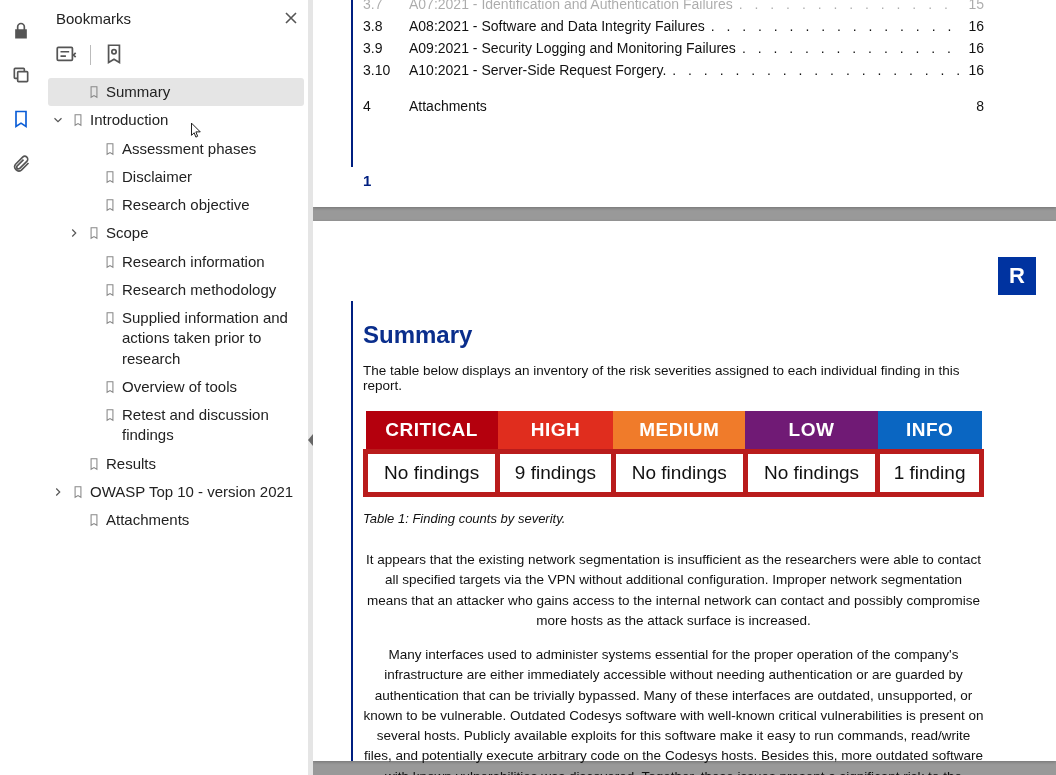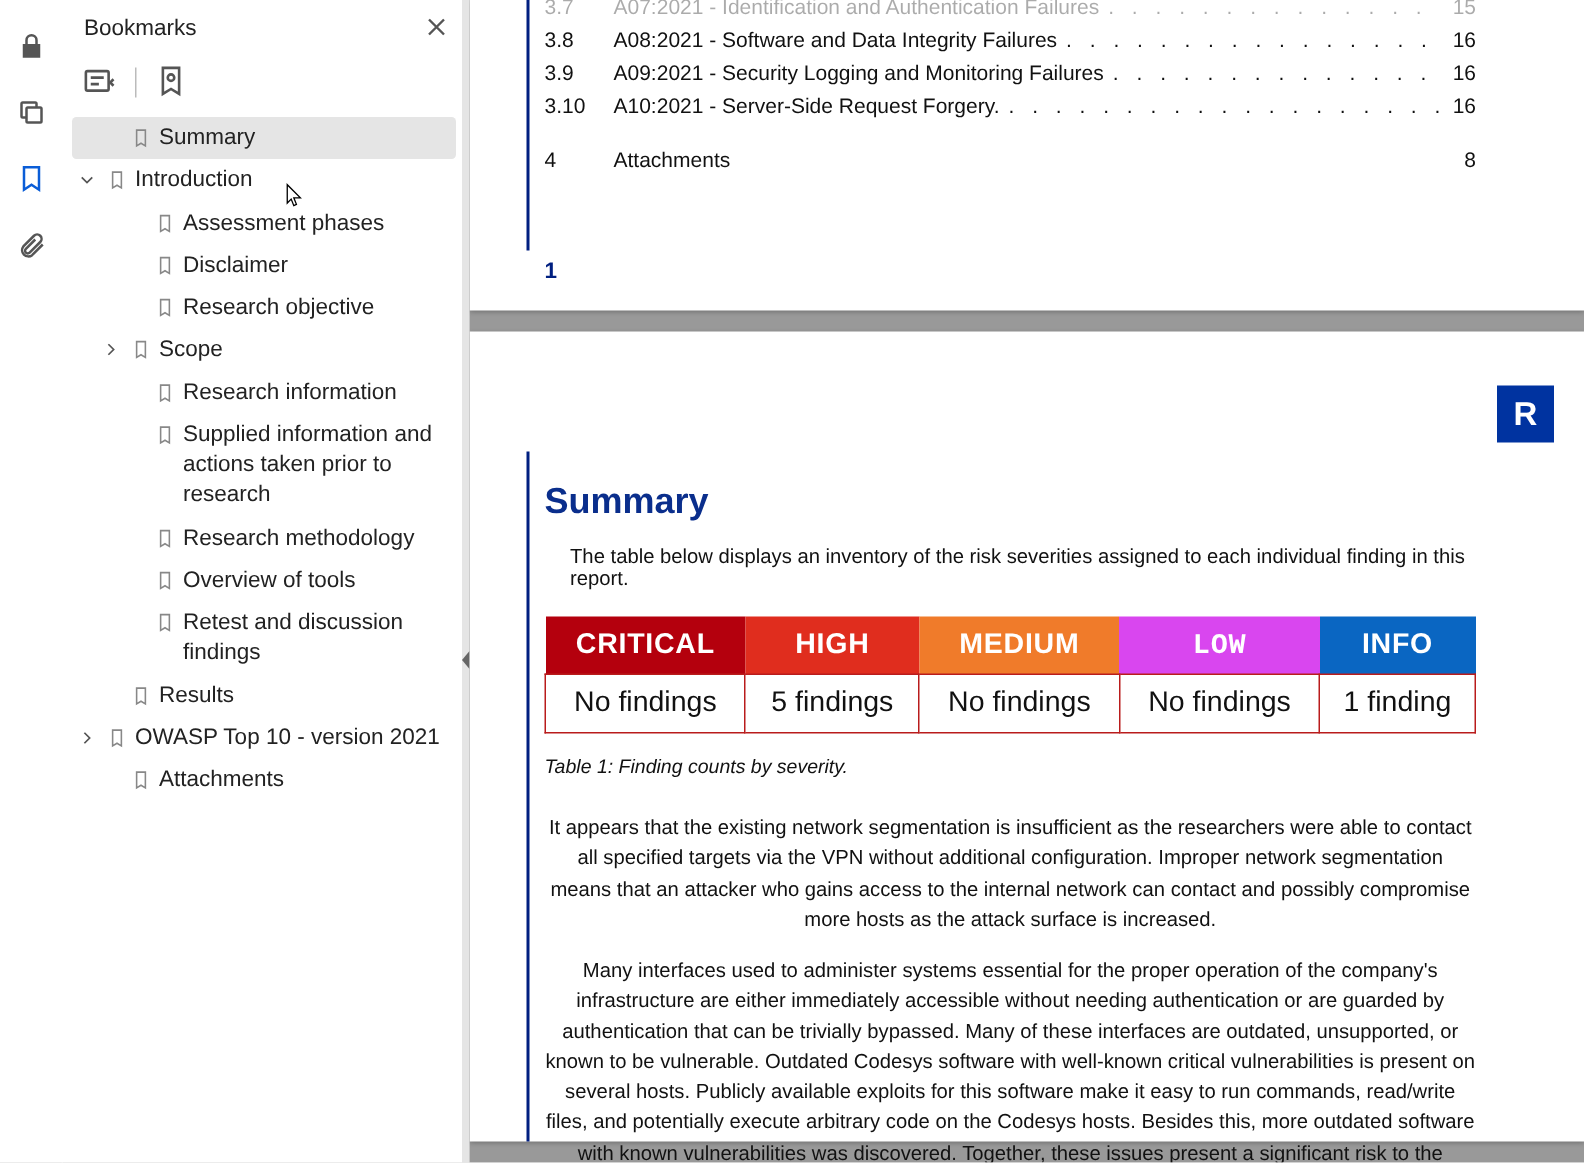--- a/index.html
+++ b/index.html
@@ -48,25 +48,25 @@
   .tocrow .t { flex:0 0 auto; }
   .tocrow .dots { flex:1; border-bottom:0; letter-spacing:4px; color:#111; overflow:hidden; white-space:nowrap; padding:0 6px; }
   .tocrow .pg { width:24px; text-align:right; }
   .pnum { position:absolute; left:50px; bottom:18px; color:#001f80; font-weight:700; font-size:15px; }
 
   
   .badge-r { position:absolute; right:20px; top:36px; width:38px; height:38px; background:#0033a0; color:#fff; font-weight:900; font-size:22px; display:flex; align-items:center; justify-content:center; font-family:Arial,sans-serif; }
   .lineblue2 { position:absolute; left:38px; top:80px; bottom:0; width:2px; background:#001f80; }
   .content2 { position:absolute; left:50px; right:72px; top:100px; }
   .h-summary { color:#0a2e8c; font-size:24px; font-weight:700; margin:0 0 14px 0; }
-  .subtext { font-size:13.5px; margin-bottom:18px;margin-left:17px; }
+  .subtext { font-size:13.5px; margin-bottom:18px; }
   table.sev { width:100%; border-collapse:collapse; margin-bottom:14px; font-size:19px;margin-top:12px; }
   table.sev th { color:#fff; font-weight:600; padding:8px 4px; text-align:center; letter-spacing:.5px; }
-  .sev .c1{background:#b4000d;} .sev .c2{background:#e02d1e;} .sev .c3{background:linear-gradient(#f07b2a,#f07b2a);} .sev .c4{background:#d946ef;font-family:Liberation Mono, monospace;} .sev .c5{background:#0a66c2;}
-  table.sev td { border:1px solid #b91c1c; padding:8px 4px; text-align:center; }
+  .sev .c1{background:#b4000d;} .sev .c2{background:#e02d1e;} .sev .c3{background:linear-gradient(#f07b2a,#f07b2a);} .sev .c4{background:#701a75;} .sev .c5{background:#0a66c2;}
+  table.sev td { border:5px solid #b91c1c; padding:8px 4px; text-align:center; }
   .tcap { font-style:italic; font-size:13px; margin-bottom:24px; }
   .para { font-size:13.5px; line-height:1.5; margin-bottom:14px;text-align:center; }
 
   .cursor-fake { position:absolute; left:188px; top:122px; width:14px; height:18px; pointer-events:none; }
   .cursor-fake svg{width:14px;height:18px;}
 </style>
 </head>
 <body>
 
 <div class="app">
@@ -198,30 +198,30 @@
           </span>
           <span class="lbl">Research information</span>
         </div>
       <div class="row" style="padding-left:34px">
           <span class="chev empty"></span>
           <span class="bmk">
             <svg viewBox="0 0 24 24" fill="none" stroke="currentColor" stroke-width="1.8">
               <path d="M7 3h10v18l-5-3-5 3z"></path>
             </svg>
           </span>
+          <span class="lbl">Research methodology</span>
+        </div>
+      <div class="row" style="padding-left:34px">
+          <span class="chev empty"></span>
+          <span class="bmk">
+            <svg viewBox="0 0 24 24" fill="none" stroke="currentColor" stroke-width="1.8">
+              <path d="M7 3h10v18l-5-3-5 3z"></path>
+            </svg>
+          </span>
           <span class="lbl">Supplied information and actions taken prior to research</span>
-        </div>
-      <div class="row" style="padding-left:34px">
-          <span class="chev empty"></span>
-          <span class="bmk">
-            <svg viewBox="0 0 24 24" fill="none" stroke="currentColor" stroke-width="1.8">
-              <path d="M7 3h10v18l-5-3-5 3z"></path>
-            </svg>
-          </span>
-          <span class="lbl">Research methodology</span>
         </div>
       <div class="row" style="padding-left:34px">
           <span class="chev empty"></span>
           <span class="bmk">
             <svg viewBox="0 0 24 24" fill="none" stroke="currentColor" stroke-width="1.8">
               <path d="M7 3h10v18l-5-3-5 3z"></path>
             </svg>
           </span>
           <span class="lbl">Overview of tools</span>
         </div>
@@ -330,21 +330,21 @@
           <tbody>
               <tr>
             <th class="c1">CRITICAL</th>
             <th class="c2">HIGH</th>
             <th class="c3">MEDIUM</th>
             <th class="c4">LOW</th>
             <th class="c5">INFO</th>
           </tr>
           <tr>
             <td>No findings</td>
-            <td>5 findings</td>
+            <td>9 findings</td>
             <td>No findings</td>
             <td>No findings</td>
             <td>1 finding</td>
           </tr>
         </tbody>
           </table>
         <div class="tcap">Table 1: Finding counts by severity.</div>
 
         <div class="para">It appears that the existing network segmentation is insufficient as the researchers were able to contact all specified targets via the VPN without additional configuration. Improper network segmentation means that an attacker who gains access to the internal network can contact and possibly compromise more hosts as the attack surface is increased.</div>
         <div class="para">Many interfaces used to administer systems essential for the proper operation of the company's infrastructure are either immediately accessible without needing authentication or are guarded by authentication that can be trivially bypassed. Many of these interfaces are outdated, unsupported, or known to be vulnerable. Outdated Codesys software with well-known critical vulnerabilities is present on several hosts. Publicly available exploits for this software make it easy to run commands, read/write files, and potentially execute arbitrary code on the Codesys hosts. Besides this, more outdated software with known vulnerabilities was discovered. Together, these issues present a significant risk to the confidentiality, integrity, and availability of the company infrastructure.</div>

